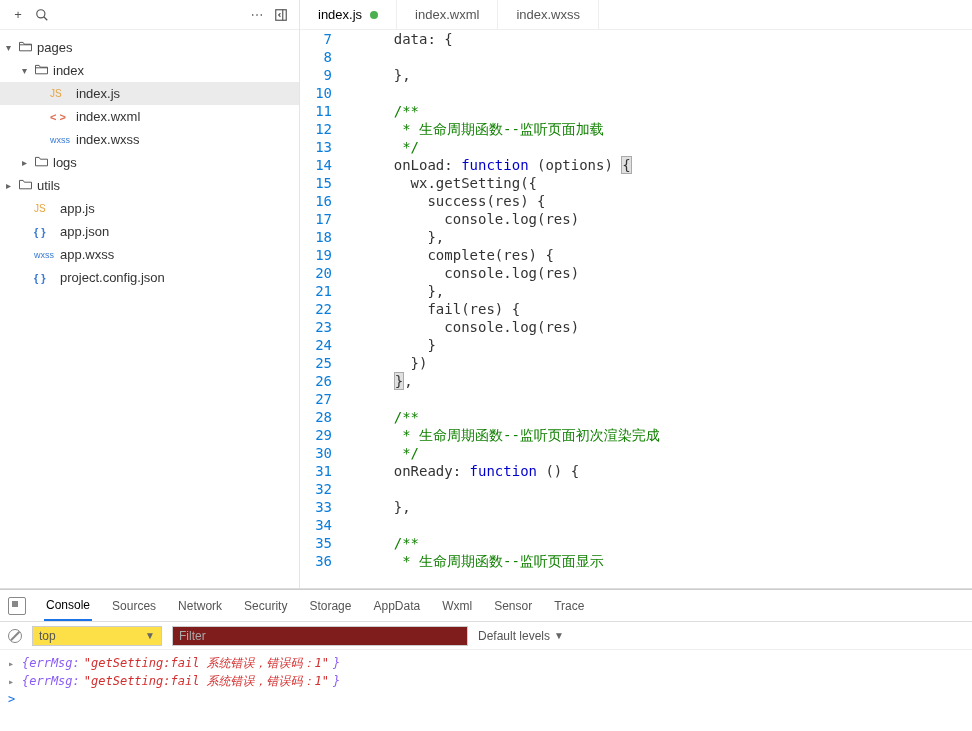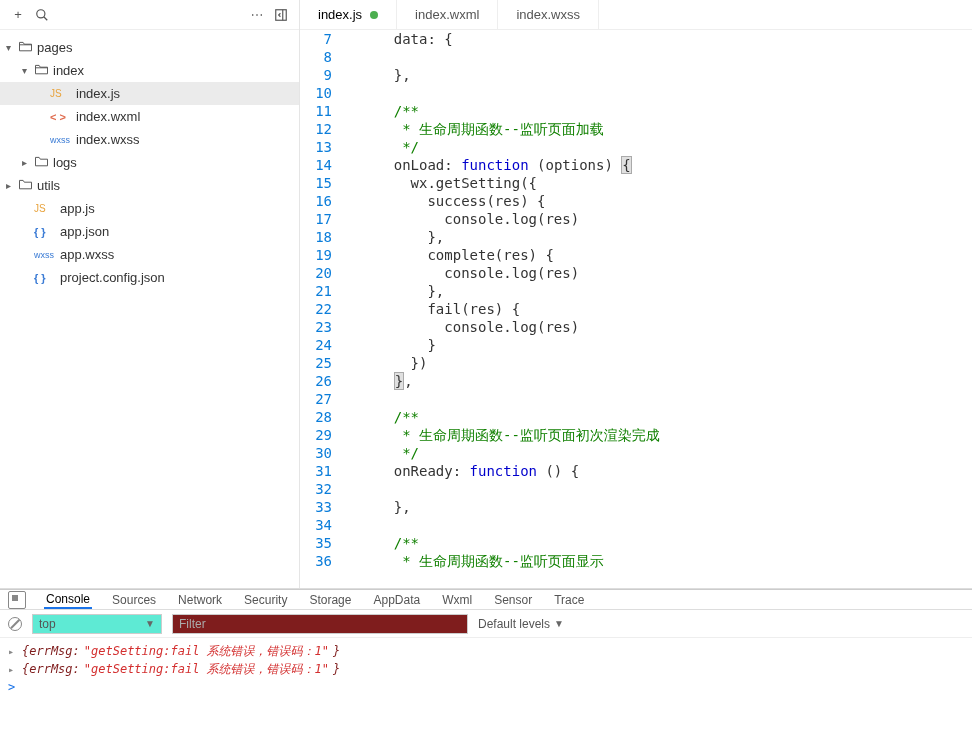--- a/index.html
+++ b/index.html
@@ -38,38 +38,38 @@
   .code { flex: 1; padding-left: 10px; white-space: pre; color: #333; }
   .code-line { height: 18px; }
   .kw { color: #0000cc; }
   .com { color: #108000; }
   .brace-hl { background: #e0e0e0; border: 1px solid #aaa; }
   
   .statusbar { height: 26px; border-top: 1px solid #e5e5e5; display: flex; align-items: center; padding: 0 10px; gap: 30px; color: #555; font-size: 12px; }
   
   
   .devtools { flex: 1; display: flex; flex-direction: column; border-top: 1px solid #ccc; }
-  .dt-tabs { height: 20px; display: flex; align-items: center; border-bottom: 1px solid #ddd; padding: 0 8px; gap: 18px; font-size: 12px; color: #555; }
+  .dt-tabs { height: 32px; display: flex; align-items: center; border-bottom: 1px solid #ddd; padding: 0 8px; gap: 18px; font-size: 12px; color: #555; }
   .dt-tab { cursor: pointer; padding: 0 2px; height: 100%; display: flex; align-items: center; }
   .dt-tab.active { color: #000; border-bottom: 2px solid #1a73e8; }
   .dt-toggle { width: 18px; height: 18px; border: 1px solid #888; border-radius: 2px; position: relative; }
   .dt-toggle::after { content: ""; position: absolute; left: 3px; top: 3px; width: 6px; height: 6px; background: #888; }
   
   .dt-filterbar { height: 28px; display: flex; align-items: center; border-bottom: 1px solid #eee; padding: 0 8px; gap: 10px; font-size: 12px; color: #555; }
   .dt-cancel { width: 14px; height: 14px; border: 1.5px solid #888; border-radius: 50%; position: relative; }
   .dt-cancel::after { content: ""; position: absolute; width: 12px; height: 1.5px; background: #888; transform: rotate(-45deg); top: 5px; left: 0; }
-  .dt-select { border: 1px solid #ccc; background: #5eead4; padding: 2px 24px 2px 6px; position: relative; width: 130px; height: 20px; display: flex; align-items: center; }
+  .dt-select { border: 1px solid #ccc; background: #fde047; padding: 2px 24px 2px 6px; position: relative; width: 130px; height: 20px; display: flex; align-items: center; }
   .dt-select .arrow { position: absolute; right: 6px; color: #666; font-size: 10px; }
   .dt-filter { border: 1px solid #ccc; background: #7f1d1d; padding: 2px 6px; flex: 0 0 296px; height: 20px; color: #aaa; }
   .dt-levels { display: flex; align-items: center; gap: 4px; }
   
   .console-body { flex: 1; padding: 4px 8px; font-family: Consolas, Monaco, monospace; font-size: 12px; overflow: auto; }
   .console-line { display: flex; align-items: center; gap: 4px; height: 18px; }
   .expand-caret { color: #888; font-size: 10px; width: 10px; }
-  .err-prefix { font-style: italic; color: #7f1d1d; }
+  .err-prefix { font-style: italic; color: #8b5cf6; }
   .err-msg { color: #d32f2f; font-style: italic; }
   .prompt { color: #1a73e8; }
   
   svg.folder { width: 15px; height: 12px; }
 </style>
 </head>
 <body>
 
 <div class="main-row">
   <div class="sidebar">

